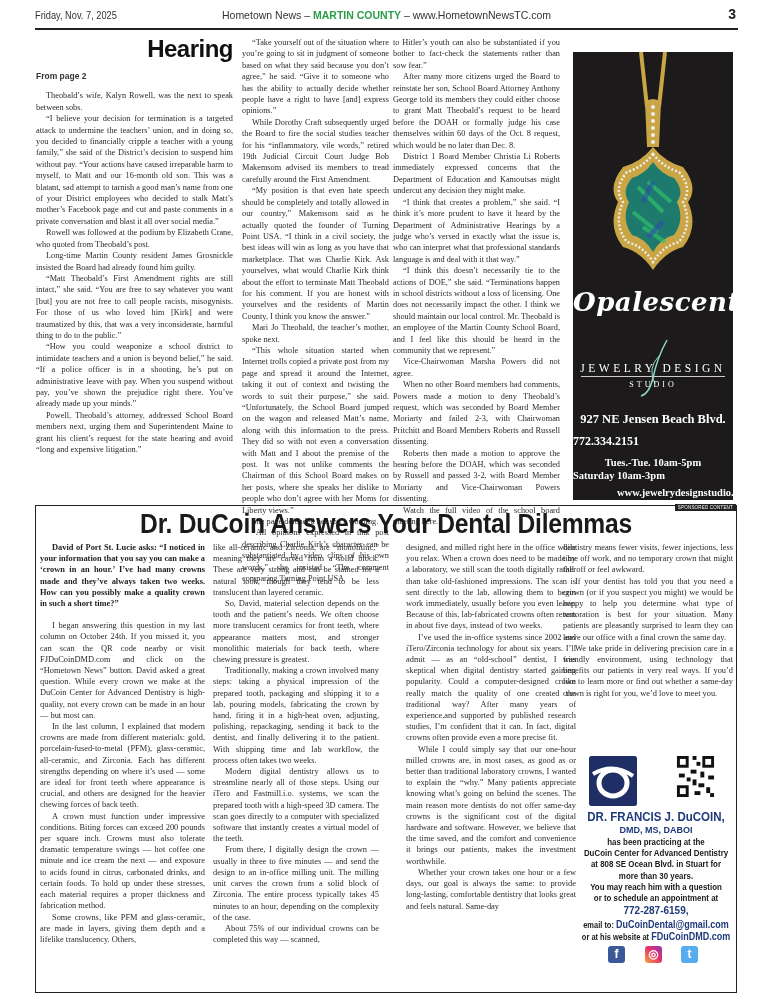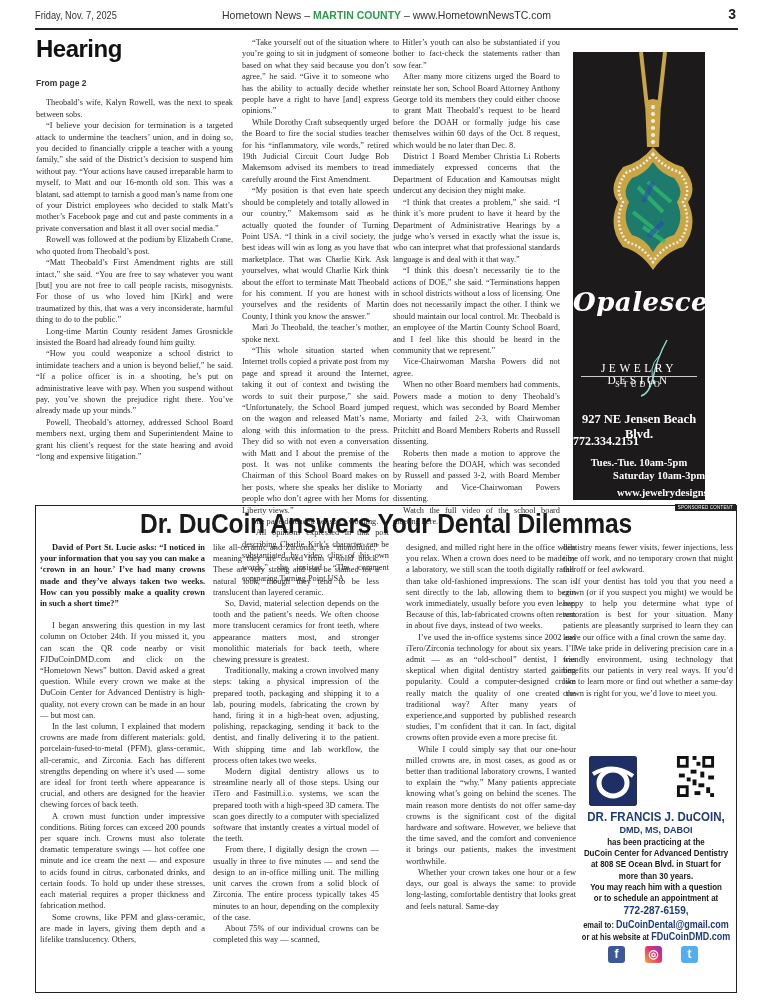--- a/index.html
+++ b/index.html
@@ -13,36 +13,36 @@
   .folio .center .county { color: #2a9d4a; font-weight: bold; }
   .folio .pagenum { position: absolute; right: 2px; top: 6px; font-family: "Liberation Sans", sans-serif; font-weight: bold; font-size: 14px; }
 
   
   .col { position: absolute; font-size: 8.3px; line-height: 11.4px; text-align: justify; color: #2a2a2a; hyphens: auto; }
   .col p { text-indent: 10px; }
   .col1 { left: 36px; top: 35px; width: 197px; }
   .col2 { left: 242px; top: 37px; width: 147px; }
   .col3 { left: 393px; top: 37px; width: 167px; }
 
-  .headline-hearing { font-family: "Liberation Sans", sans-serif; font-weight: bold; font-size: 24px; line-height: 27px; color: #111; letter-spacing: -0.5px; text-align: left; }
-  .jump { font-family: "Liberation Sans", sans-serif; font-size: 8.5px; font-weight: bold; color: #333; margin: 16px 0 8px; text-align: left; }
-
-  
-  .jewel-ad { position: absolute; left: 573px; top: 52px; width: 132px; height: 448px; background: #1c1a1b; color: #fff; }
+  .headline-hearing { font-family: "Liberation Sans", sans-serif; font-weight: bold; font-size: 24px; line-height: 27px; color: #111; letter-spacing: -0.5px; text-align: right; }
+  .jump { font-family: "Liberation Sans", sans-serif; font-size: 8.5px; font-weight: bold; color: #333; margin: 9px 0 8px; text-align: left; }
+
+  
+  .jewel-ad { position: absolute; left: 573px; top: 52px; width: 160px; height: 448px; background: #1c1a1b; color: #fff; }
   .pendant { position: absolute; left: 30px; top: 0; width: 100px; height: 225px; }
   .opal-title { position: absolute; left: 0; right: 0; top: 235px; text-align: center; font-family: "DejaVu Serif", serif; font-style: italic; font-weight: bold; font-size: 26px; letter-spacing: 0.5px; }
   .jds { position: absolute; left: 0; right: 0; top: 290px; height: 60px; }
   .jds .jewelry { position: absolute; left: 0; right: 0; top: 20px; text-align: center; font-family: "Liberation Serif", serif; font-size: 11.5px; letter-spacing: 3.5px; }
   .jds .studio { position: absolute; left: 0; right: 0; top: 38px; text-align: center; font-family: "Liberation Serif", serif; font-size: 8px; letter-spacing: 3px; }
   .jds .rule { position: absolute; left: 8px; right: 8px; top: 34px; border-top: 1px solid #ccc; }
   .jds .mono { position: absolute; left: 62px; top: -4px; width: 40px; height: 60px; }
   .ad-addr { position: absolute; left: 0; right: 0; top: 360px; text-align: center; font-weight: bold; font-size: 12.5px; }
   .ad-phone { position: absolute; left: 0; right: 0; top: 382px; text-align: left; font-weight: bold; font-size: 12px; }
   .ad-hours1 { position: absolute; left: 0; right: 0; top: 405px; text-align: center; font-weight: bold; font-size: 10.5px; }
-  .ad-hours2 { position: absolute; left: 0; right: 0; top: 418px; text-align: right; font-weight: bold; font-size: 10.5px; }
+  .ad-hours2 { position: absolute; left: 0; right: 0; top: 418px; text-align: left; font-weight: bold; font-size: 10.5px; }
   .ad-url { position: absolute; left: 0; right: 0; top: 435px; text-align: center; font-weight: bold; font-size: 10.5px; padding-left: 44px; }
 
   
   .sponsor-box { position: absolute; left: 35px; top: 505px; width: 702px; height: 488px; border: 1.5px solid #222; }
   .sponsored-tag { position: absolute; right: 0; top: -2px; background: #222; color: #fff; font-family: "Liberation Sans", sans-serif; font-size: 4.5px; padding: 1px 3px; letter-spacing: 0.2px; }
   .dental-headline { position: absolute; left: 0; right: 0; top: 2px; text-align: center; font-family: "Liberation Sans", sans-serif; font-weight: bold; font-size: 28px; color: #1a1a1a; transform: scaleX(0.88); letter-spacing: -0.3px; }
   .dcol { position: absolute; font-size: 8.4px; line-height: 11.2px; text-align: justify; color: #2a2a2a; }
   .dcol p { text-indent: 12px; }
   .dcol1 { left: 4px; top: 36px; width: 165px; }
   .dcol2 { left: 177px; top: 36px; width: 166px; }
@@ -77,22 +77,22 @@
   </div>
   <span class="pagenum">3</span>
 </div>
 
 <div class="col col1">
   <div class="headline-hearing">Hearing</div>
   <div class="jump">From page 2</div>
   <p>Theobald’s wife, Kalyn Rowell, was the next to speak between sobs.</p>
   <p>“I believe your decision for termination is a targeted attack to undermine the teachers’ union, and in doing so, you decided to financially cripple a teacher with a young family,” she said of the District’s decision to suspend him without pay. “Your actions have caused irreparable harm to myself, to Matt and our 16-month old son. This was a blatant, sad attempt to tarnish a good man’s name from one of your District employees who decided to stalk Matt’s mother’s Facebook page and cut and paste comments in a private conversation and blast it all over social media.”</p>
   <p>Rowell was followed at the podium by Elizabeth Crane, who quoted from Theobald’s post.</p>
+  <p>Long-time Martin County resident James Grosnickle insisted the Board had already found him guilty.</p>
   <p>“Matt Theobald’s First Amendment rights are still intact,” she said. “You are free to say whatever you want [but] you are not free to call people racists, misogynists. For those of us who loved him [Kirk] and were traumatized by this, that was a very inconsiderate, harmful thing to do to the public.”</p>
-  <p>Long-time Martin County resident James Grosnickle insisted the Board had already found him guilty.</p>
   <p>“How you could weaponize a school district to intimidate teachers and a union is beyond belief,” he said. “If a police officer is in a shooting, he’s put on administrative leave with pay. When you suspend without pay, you’ve shown the prejudice right there. You’ve already made up your minds.”</p>
   <p>Powell, Theobald’s attorney, addressed School Board members next, urging them and Superintendent Maine to grant his client’s request for the state hearing and avoid “long and expensive litigation.”</p>
 </div>
 
 <div class="col col2">
   <p>“Take yourself out of the situation where you’re going to sit in judgment of someone based on what they said because you don’t agree,” he said. “Give it to someone who has the ability to actually decide whether people have a right to have [and] express opinions.”</p>
   <p>While Dorothy Craft subsequently urged the Board to fire the social studies teacher for his “inflammatory, vile words,” retired 19th Judicial Circuit Court Judge Bob Makemsom advised its members to tread carefully around the First Amendment.</p>
   <p>“My position is that even hate speech should be completely and totally allowed in our country,” Makemsom said as he actually quoted the founder of Turning Point USA. “I think in a civil society, the best ideas will win as long as you have that marketplace. That was Charlie Kirk. Ask yourselves, what would Charlie Kirk think about the effort to terminate Matt Theobald for his comment. If you are honest with yourselves and the residents of Martin County, I think you know the answer.”</p>
   <p>Mari Jo Theobald, the teacher’s mother, spoke next.</p>
   <p>“This whole situation started when Internet trolls copied a private post from my page and spread it around the Internet, taking it out of context and twisting the words to suit their purpose,” she said. “Unfortunately, the School Board jumped on the wagon and released Matt’s name, along with this information to the press. They did so with not even a conversation with Matt and I about the premise of the post. It was not unlike comments the Chairman of this School Board makes on her posts, where she speaks her dislike to people who don’t agree with her Moms for Liberty views.”</p>

